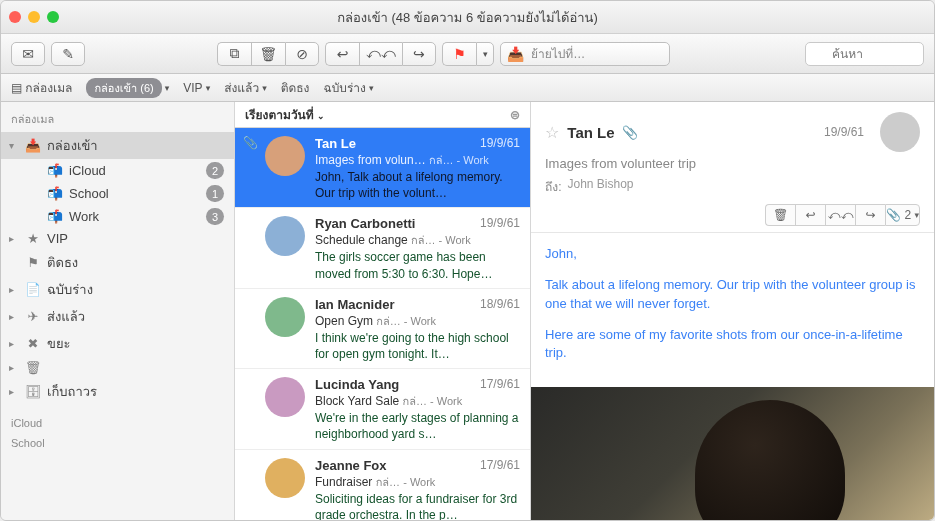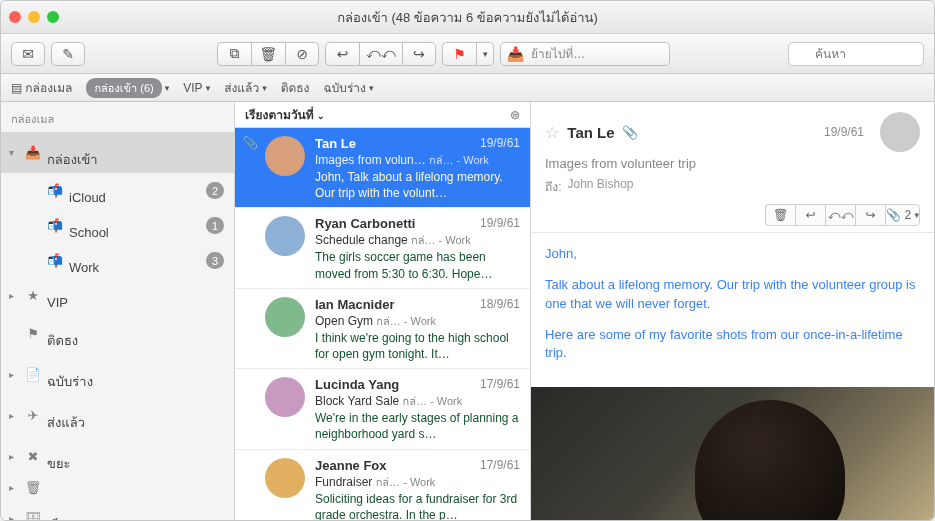--- a/index.html
+++ b/index.html
@@ -14,52 +14,52 @@
 .toolbar{height:40px;background:linear-gradient(#fafafa,#e7e7e7);border-bottom:1px solid #c7c7c7;display:flex;align-items:center;padding:0 10px;gap:6px;}
 .tbtn{height:24px;min-width:34px;border:1px solid #bfbfbf;border-radius:5px;background:linear-gradient(#fff,#f0f0f0);display:flex;align-items:center;justify-content:center;color:#555;font-size:14px;padding:0 6px;}
 .tgrp{display:flex;}
 .tgrp .tbtn{border-radius:0;border-right-width:0;}
 .tgrp .tbtn:first-child{border-radius:5px 0 0 5px;}
 .tgrp .tbtn:last-child{border-radius:0 5px 5px 0;border-right-width:1px;}
 .flagbtn{color:#ff3b30;}
 .moveinput{flex:0 0 170px;}
 .moveinput .lbl{color:#888;font-size:12px;}
 .searchwrap{margin-left:auto;}
-.searchinput{height:24px;width:136px;border:1px solid #c9c9c9;border-radius:5px;background:#fff;padding:0 8px 0 26px;font-size:12px;color:#888;position:relative;}
+.searchinput{height:24px;width:119px;border:1px solid #c9c9c9;border-radius:5px;background:#fff;padding:0 8px 0 26px;font-size:12px;color:#888;position:relative;}
 .sicon{position:absolute;left:8px;top:4px;color:#999;}
 .favbar{height:28px;background:linear-gradient(#f8f8f8,#eaeaea);border-bottom:1px solid #c7c7c7;display:flex;align-items:center;gap:14px;padding:0 10px;font-size:12px;color:#555;}
 .favitem{display:flex;align-items:center;gap:3px;}
 .pill{background:#8e8e93;color:#fff;border-radius:9px;padding:1px 8px;font-size:11px;}
 .main{display:flex;height:431px;}
 .sidebar{width:234px;background:#f4f4f4;border-right:1px solid #d6d6d6;overflow:hidden;padding-top:4px;font-size:13px;}
 .sb-hdr{color:#8a8a8a;font-size:11px;padding:4px 10px;}
 .sb-row{display:flex;align-items:center;padding:3px 10px 3px 8px;gap:6px;color:#444;}
 .sb-row.active{background:#d8d8d8;}
 .sb-row .tri{width:10px;color:#8a8a8a;font-size:10px;}
 .sb-row .icn{width:16px;text-align:center;color:#7e7e7e;}
-.sb-row .txt{flex:1;margin-top:14px;}
+.sb-row .txt{flex:1;}
 .badge{background:#9a9a9c;color:#fff;font-size:11px;border-radius:9px;min-width:18px;height:17px;display:flex;align-items:center;justify-content:center;padding:0 6px;}
 .sb-child{padding-left:30px;}
 .list{width:296px;border-right:1px solid #d6d6d6;background:#fff;display:flex;flex-direction:column;}
 .listhdr{height:26px;border-bottom:1px solid #d6d6d6;display:flex;align-items:center;padding:0 10px;font-size:12px;font-weight:600;color:#333;justify-content:space-between;}
 .msgrow{display:flex;gap:10px;padding:8px 10px 6px 8px;border-bottom:1px solid #ededed;}
 .msgrow.sel{background:#2f7cf6;color:#fff;}
 .msgrow .av{width:40px;height:40px;border-radius:50%;background:#ccc;flex-shrink:0;overflow:hidden;}
 .msgrow .meta{flex:1;min-width:0;}
 .msgrow .line1{display:flex;justify-content:space-between;font-size:13px;}
 .msgrow .from{font-weight:700;}
 .msgrow .date{font-size:12px;}
 .msgrow.sel .date{color:#dbe9ff;}
 .msgrow:not(.sel) .date{color:#888;}
 .msgrow .subj{font-size:12px;white-space:nowrap;overflow:hidden;text-overflow:ellipsis;}
 .msgrow.sel .subj{color:#eaf1ff;}
 .msgrow .subj .loc{color:#888;font-size:11px;}
 .msgrow.sel .subj .loc{color:#cfe0ff;}
 .msgrow .prev{font-size:12px;color:#14532d;line-height:1.35;max-height:34px;overflow:hidden;}
-.msgrow.sel .prev{color:#fef9c3;}
+.msgrow.sel .prev{color:#0f172a;}
 .clip{font-size:12px;color:#8a8a8a;width:12px;}
 .msgrow.sel .clip{color:#dbe9ff;}
 .preview{flex:1;background:#fff;display:flex;flex-direction:column;}
 .pvhdr{padding:10px 14px 6px;border-bottom:1px solid #e6e6e6;}
 .pvtop{display:flex;align-items:center;gap:8px;}
 .pvtop .star{color:#bfbfbf;font-size:16px;}
 .pvtop .from{font-weight:700;font-size:15px;flex:0 0 auto;}
 .pvtop .att{color:#8a8a8a;}
 .pvtop .date{margin-left:auto;color:#8a8a8a;font-size:12px;}
 .pvtop .pav{width:40px;height:40px;border-radius:50%;background:#ccc;margin-left:8px;}

